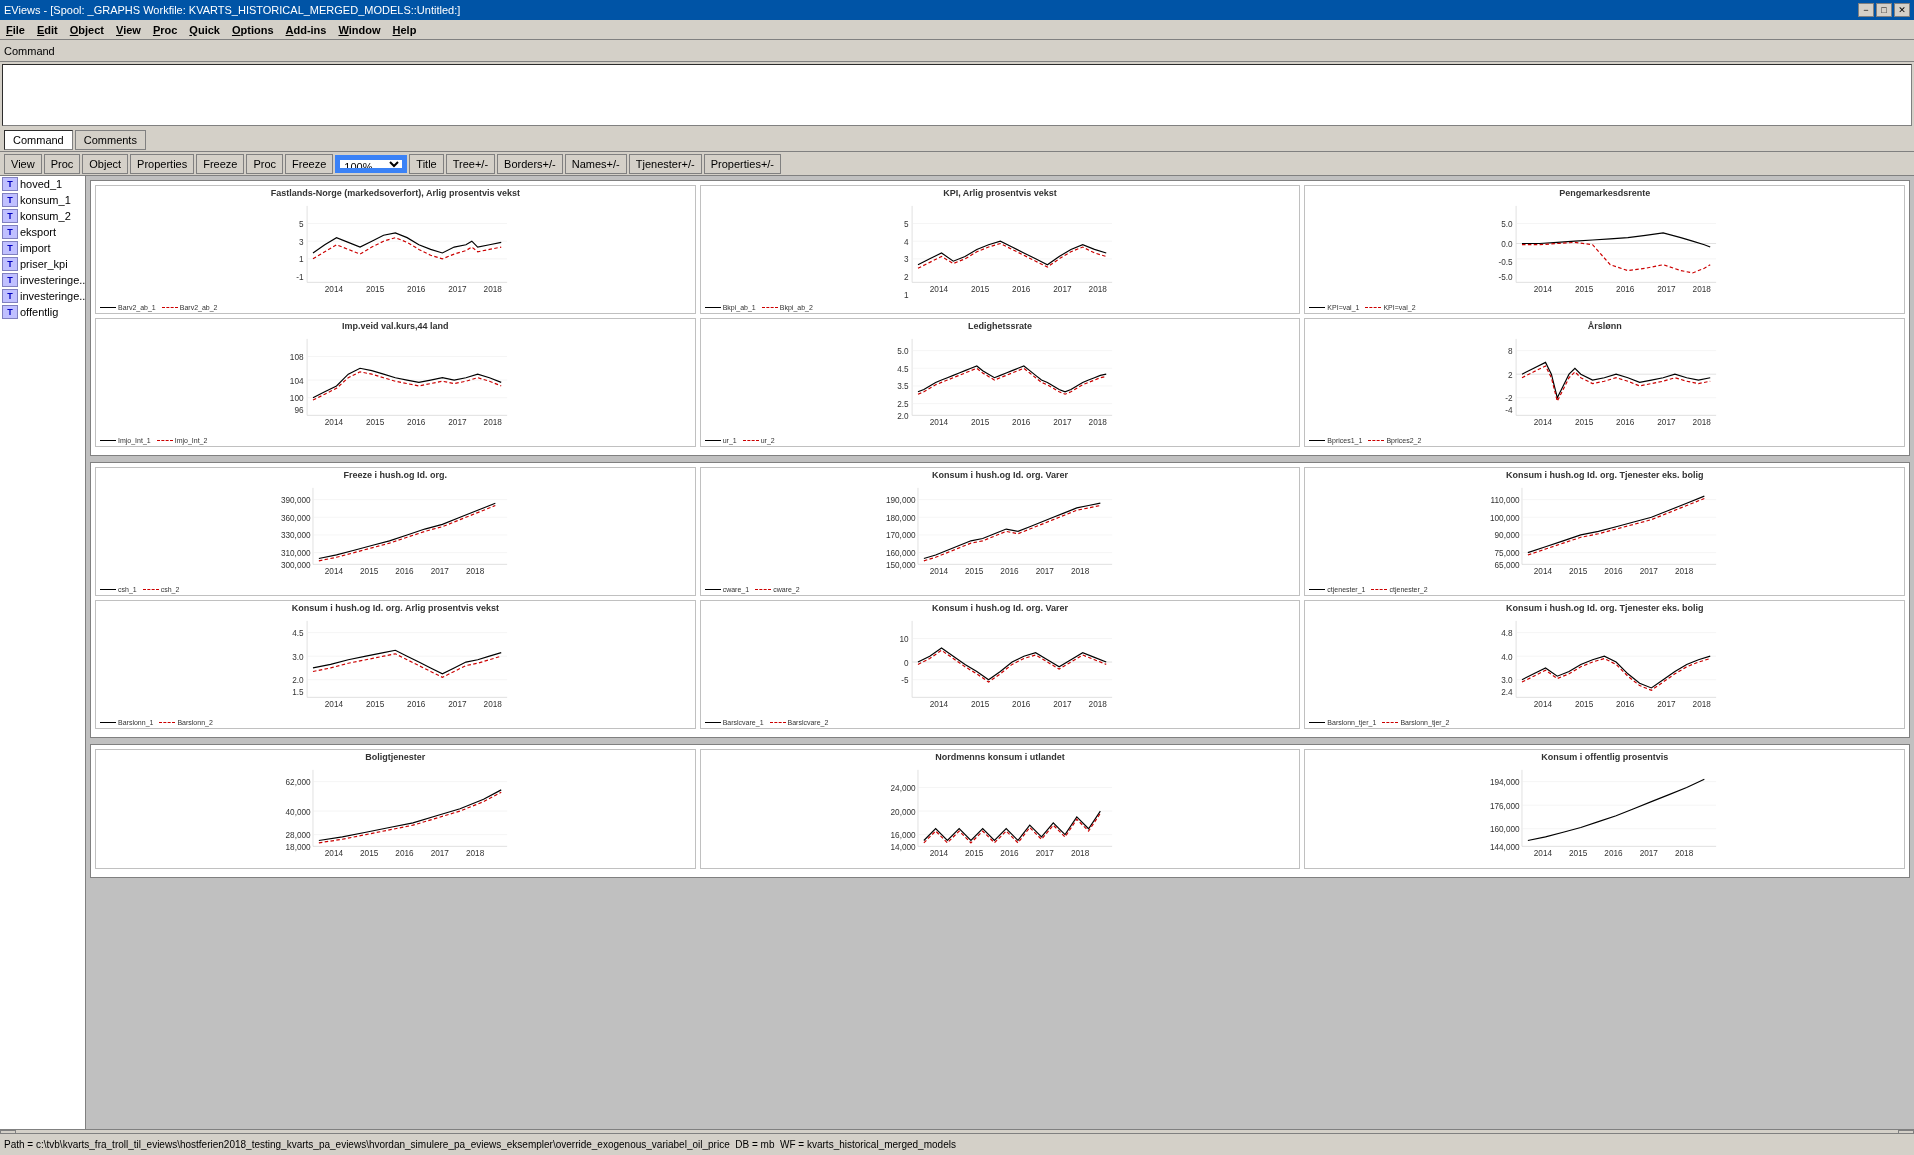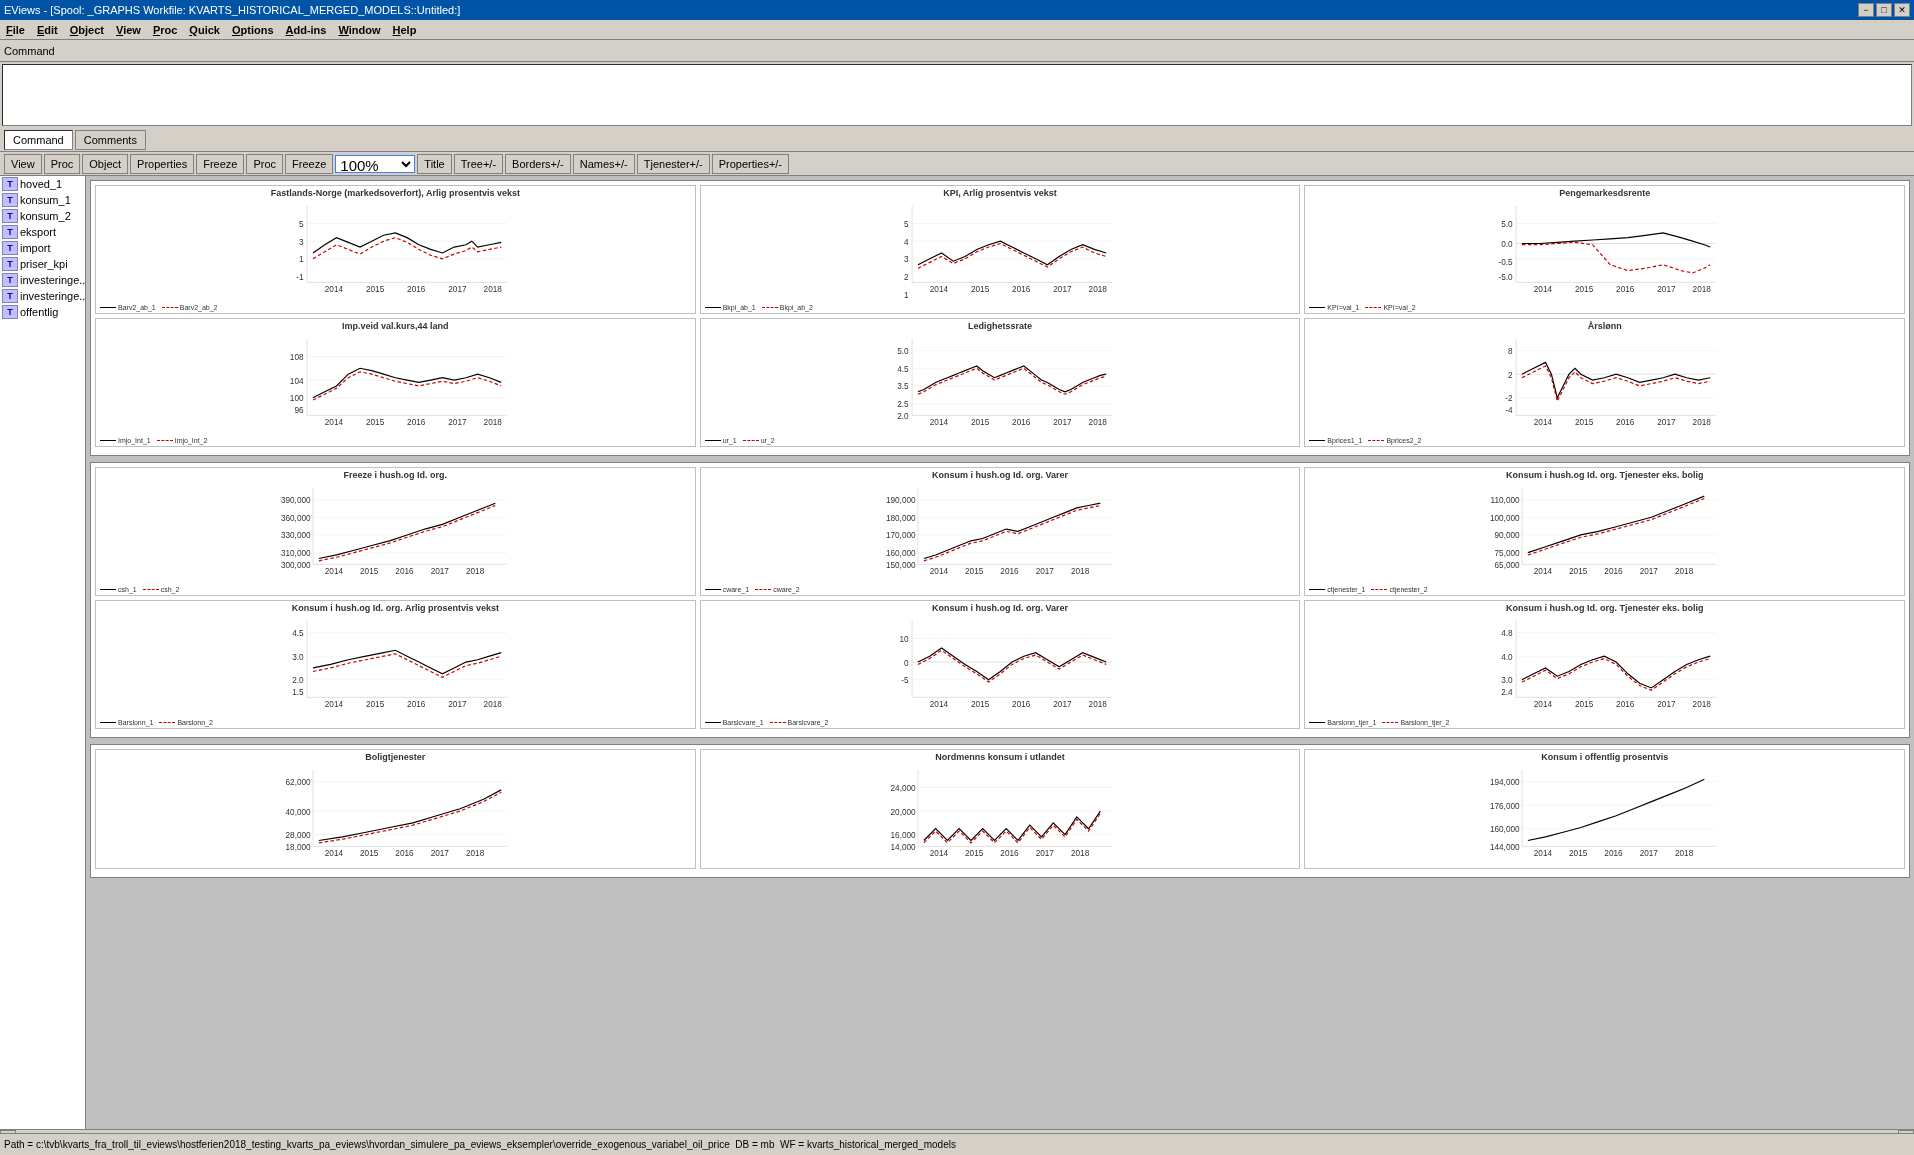--- a/index.html
+++ b/index.html
@@ -23,21 +23,21 @@
     
     
     #button-bar { display: flex; align-items: center; gap: 2px; padding: 2px 4px; background: #d4d0c8; border-bottom: 1px solid #808080; height: 24px; }
     .tool-btn { background: #d4d0c8; border: 1px solid #808080; padding: 1px 8px; font-size: 11px; cursor: pointer; height: 20px; display: flex; align-items: center; }
     .tool-btn.active { background: white; border: 1px inset #808080; }
     
     
     #obj-toolbar { display: flex; align-items: center; gap: 2px; padding: 2px 4px; background: #d4d0c8; border-bottom: 1px solid #808080; height: 24px; }
     .obj-btn { background: #d4d0c8; border: 1px solid #808080; padding: 1px 6px; font-size: 11px; cursor: pointer; height: 20px; display: flex; align-items: center; }
     
-    .zoom-select { height: 18px; font-size: 15px; background: white; border: 1px solid #3b82f6; width: 80px; }
+    .zoom-select { height: 18px; font-size: 11px; background: white; border: 5px solid #3b82f6; width: 72px; }
     
     
     #main-layout { display: flex; height: calc(1155px - 20px - 20px - 22px - 70px - 24px - 24px - 22px); }
     
     
     #sidebar { width: 86px; background: white; border-right: 1px solid #808080; overflow-y: auto; flex-shrink: 0; }
     .sidebar-item { display: flex; align-items: center; padding: 1px 2px; cursor: pointer; font-size: 11px; color: black; white-space: nowrap; }
     .sidebar-item .item-icon { width: 16px; height: 14px; background: #c0c0ff; border: 1px solid #8080c0; margin-right: 2px; font-size: 9px; display: flex; align-items: center; justify-content: center; color: #0000c0; font-weight: bold; flex-shrink: 0; }
     
     

